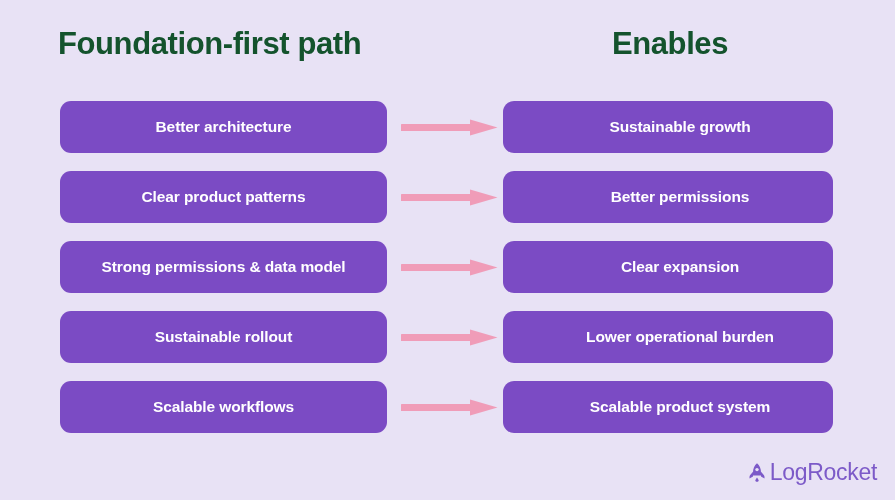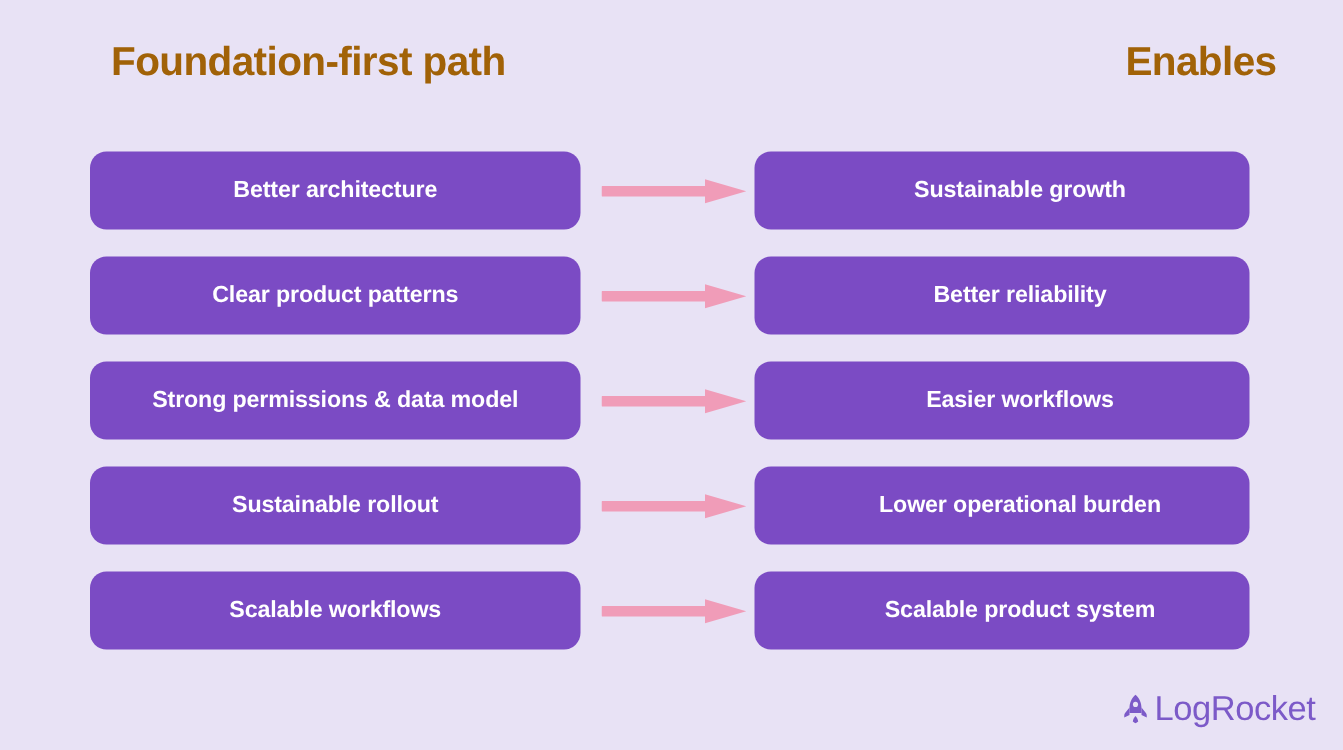--- a/index.html
+++ b/index.html
@@ -25,29 +25,28 @@
   
   .headings {
     position: absolute;
     top: 26px;
     left: 0;
     width: 895px;
     height: 50px;
   }
   .heading {
     position: absolute;
-    font-size: 27px;
+    font-size: 31px;
     font-weight: 700;
-    color: #a16207;
+    color: #14532d;
     letter-spacing: -0.4px;
     white-space: nowrap;
-    margin-left: 16px;
   }
   .heading-left  { left: 58px; top: 0; }
-  .heading-right { left: 505px; top: 0; width: 330px; text-align: right; }
+  .heading-right { left: 505px; top: 0; width: 330px; text-align: center; }
 
   
   .rows {
     position: absolute;
     top: 101px;
     left: 0;
     width: 895px;
   }
   .row {
     position: relative;
@@ -116,32 +115,32 @@
     </div>
 
     <div class="row">
       <div class="pill pill-left">Clear product patterns</div>
       <div class="arrow">
         <svg width="97" height="17" viewBox="0 0 97 17" xmlns="http://www.w3.org/2000/svg" aria-hidden="true">
           <rect x="0" y="5" width="72" height="7" rx="0.5" fill="#F09CB8"></rect>
           <path d="M69 0.5 L96.5 8.5 L69 16.5 Z" fill="#F09CB8"></path>
         </svg>
       </div>
-      <div class="pill pill-right">Better reliability</div>
+      <div class="pill pill-right">Better permissions</div>
     </div>
 
     <div class="row">
       <div class="pill pill-left">Strong permissions &amp; data model</div>
       <div class="arrow">
         <svg width="97" height="17" viewBox="0 0 97 17" xmlns="http://www.w3.org/2000/svg" aria-hidden="true">
           <rect x="0" y="5" width="72" height="7" rx="0.5" fill="#F09CB8"></rect>
           <path d="M69 0.5 L96.5 8.5 L69 16.5 Z" fill="#F09CB8"></path>
         </svg>
       </div>
-      <div class="pill pill-right">Easier workflows</div>
+      <div class="pill pill-right">Clear expansion</div>
     </div>
 
     <div class="row">
       <div class="pill pill-left">Sustainable rollout</div>
       <div class="arrow">
         <svg width="97" height="17" viewBox="0 0 97 17" xmlns="http://www.w3.org/2000/svg" aria-hidden="true">
           <rect x="0" y="5" width="72" height="7" rx="0.5" fill="#F09CB8"></rect>
           <path d="M69 0.5 L96.5 8.5 L69 16.5 Z" fill="#F09CB8"></path>
         </svg>
       </div>

